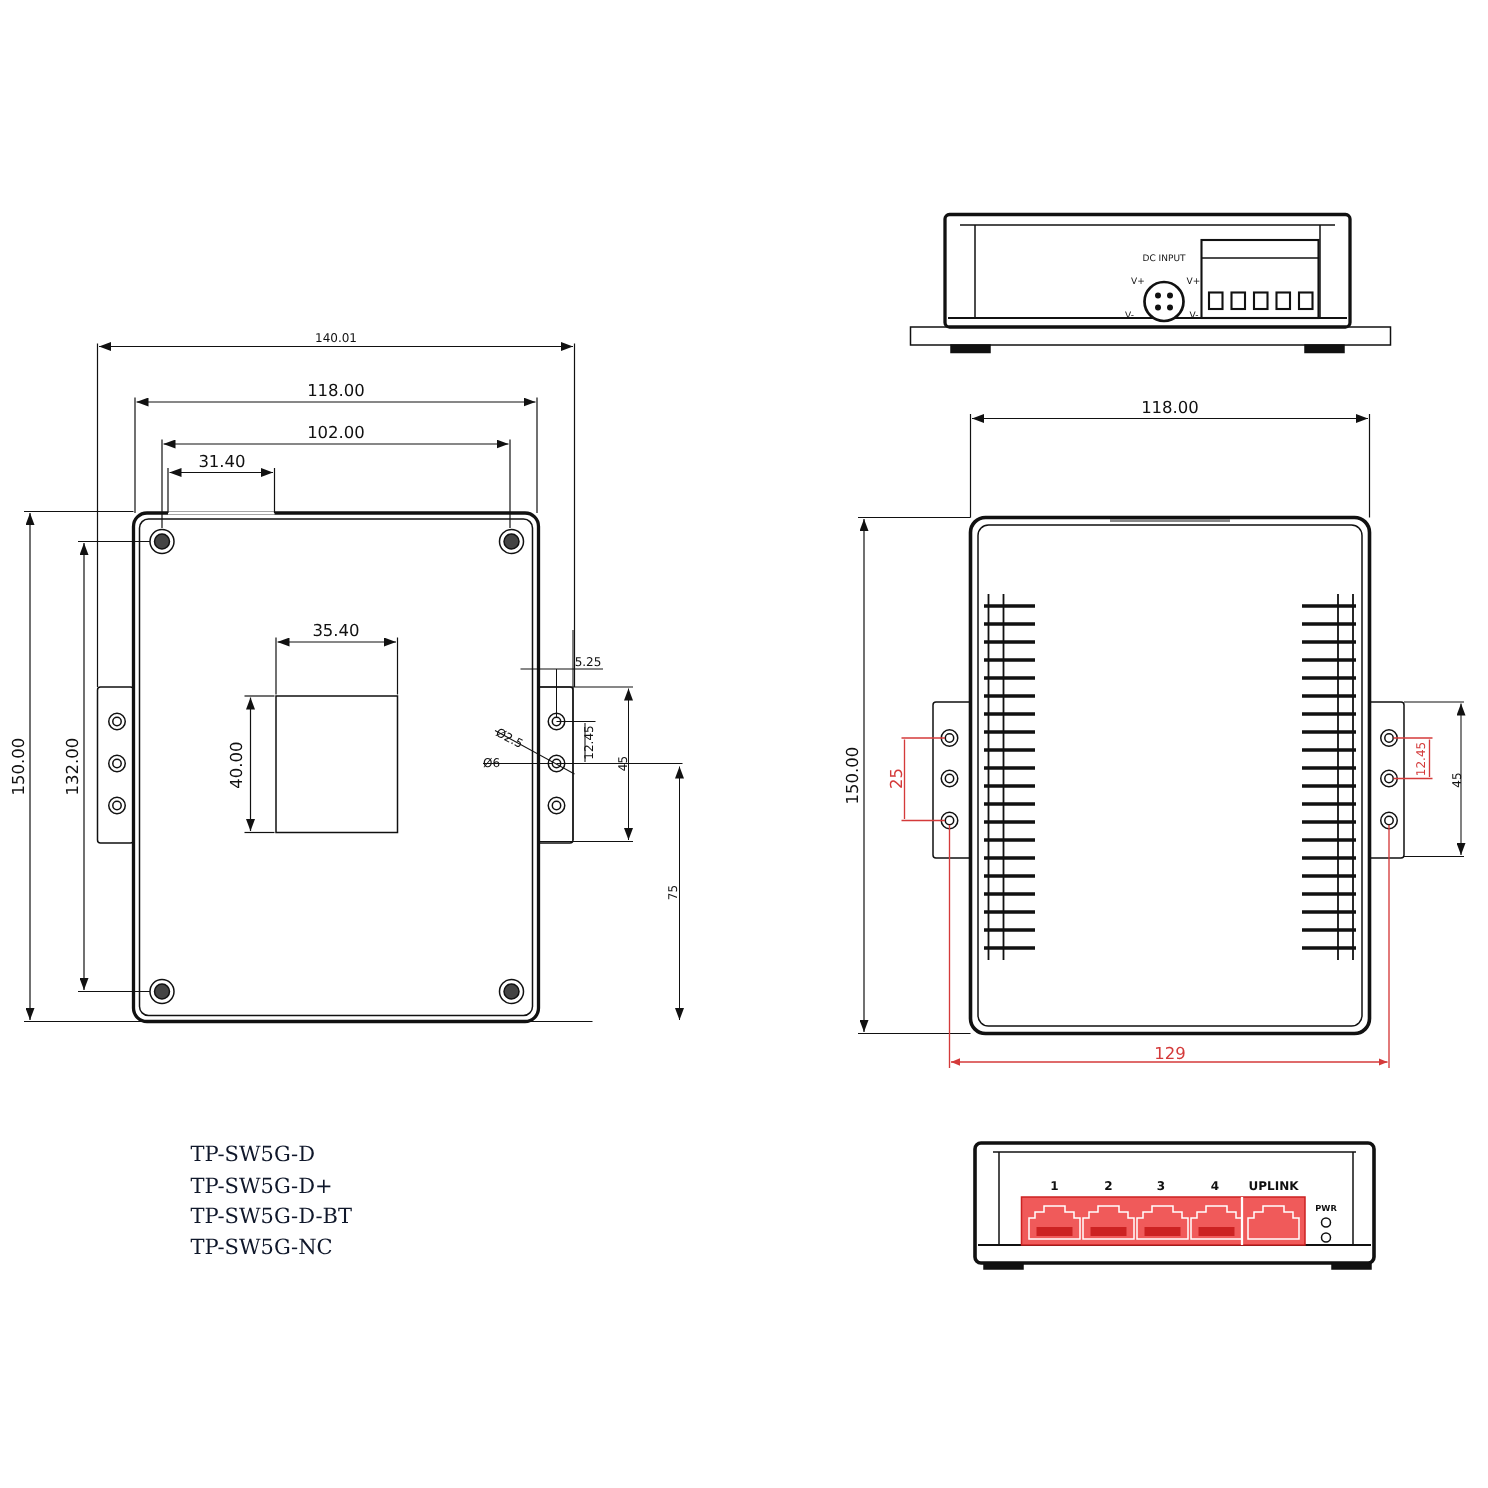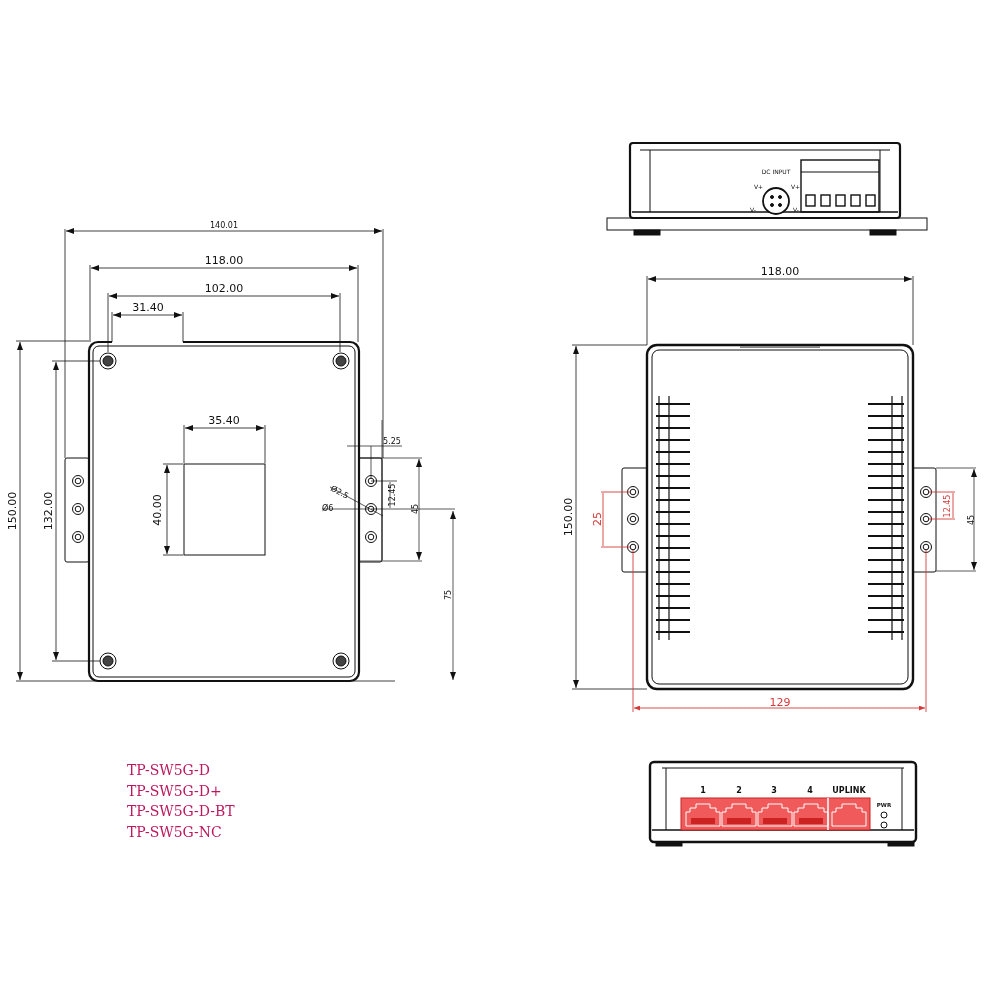--- a/index.html
+++ b/index.html
@@ -2,21 +2,21 @@
 <html><head>
 <meta charset="utf-8">
 <style>
   html, body { margin:0; padding:0; background:#ffffff; }
   body { width:992px; height:992px; position:relative; overflow:hidden; font-family:"DejaVu Sans", sans-serif; }
   svg { position:absolute; left:0; top:0; }
   .dim { font-family:"DejaVu Sans", sans-serif; font-size:11px; fill:#111; }
   .dimsm { font-family:"DejaVu Sans", sans-serif; font-size:8px; fill:#111; }
   .red { fill:#d43a3a; }
   .lbl { font-family:"DejaVu Sans", sans-serif; font-weight:bold; fill:#111; }
-  #models { position:absolute; left:127px; top:760px; font-family:"DejaVu Serif", serif; font-size:14px; color:#be185d; line-height:20.5px; }
+  #models { position:absolute; left:127px; top:760px; font-family:"DejaVu Serif", serif; font-size:14px; color:#0f172a; line-height:20.5px; }
   #models div { white-space:nowrap; }
 </style>
 </head>
 <body>
 
 <svg width="992" height="992" viewBox="0 0 992 992">
   <defs>
     <marker id="ar" markerWidth="8" markerHeight="6" refX="8" refY="3" orient="auto" markerUnits="userSpaceOnUse">
       <path d="M0,0 L8,3 L0,6 Z" fill="#111"></path>
     </marker>

